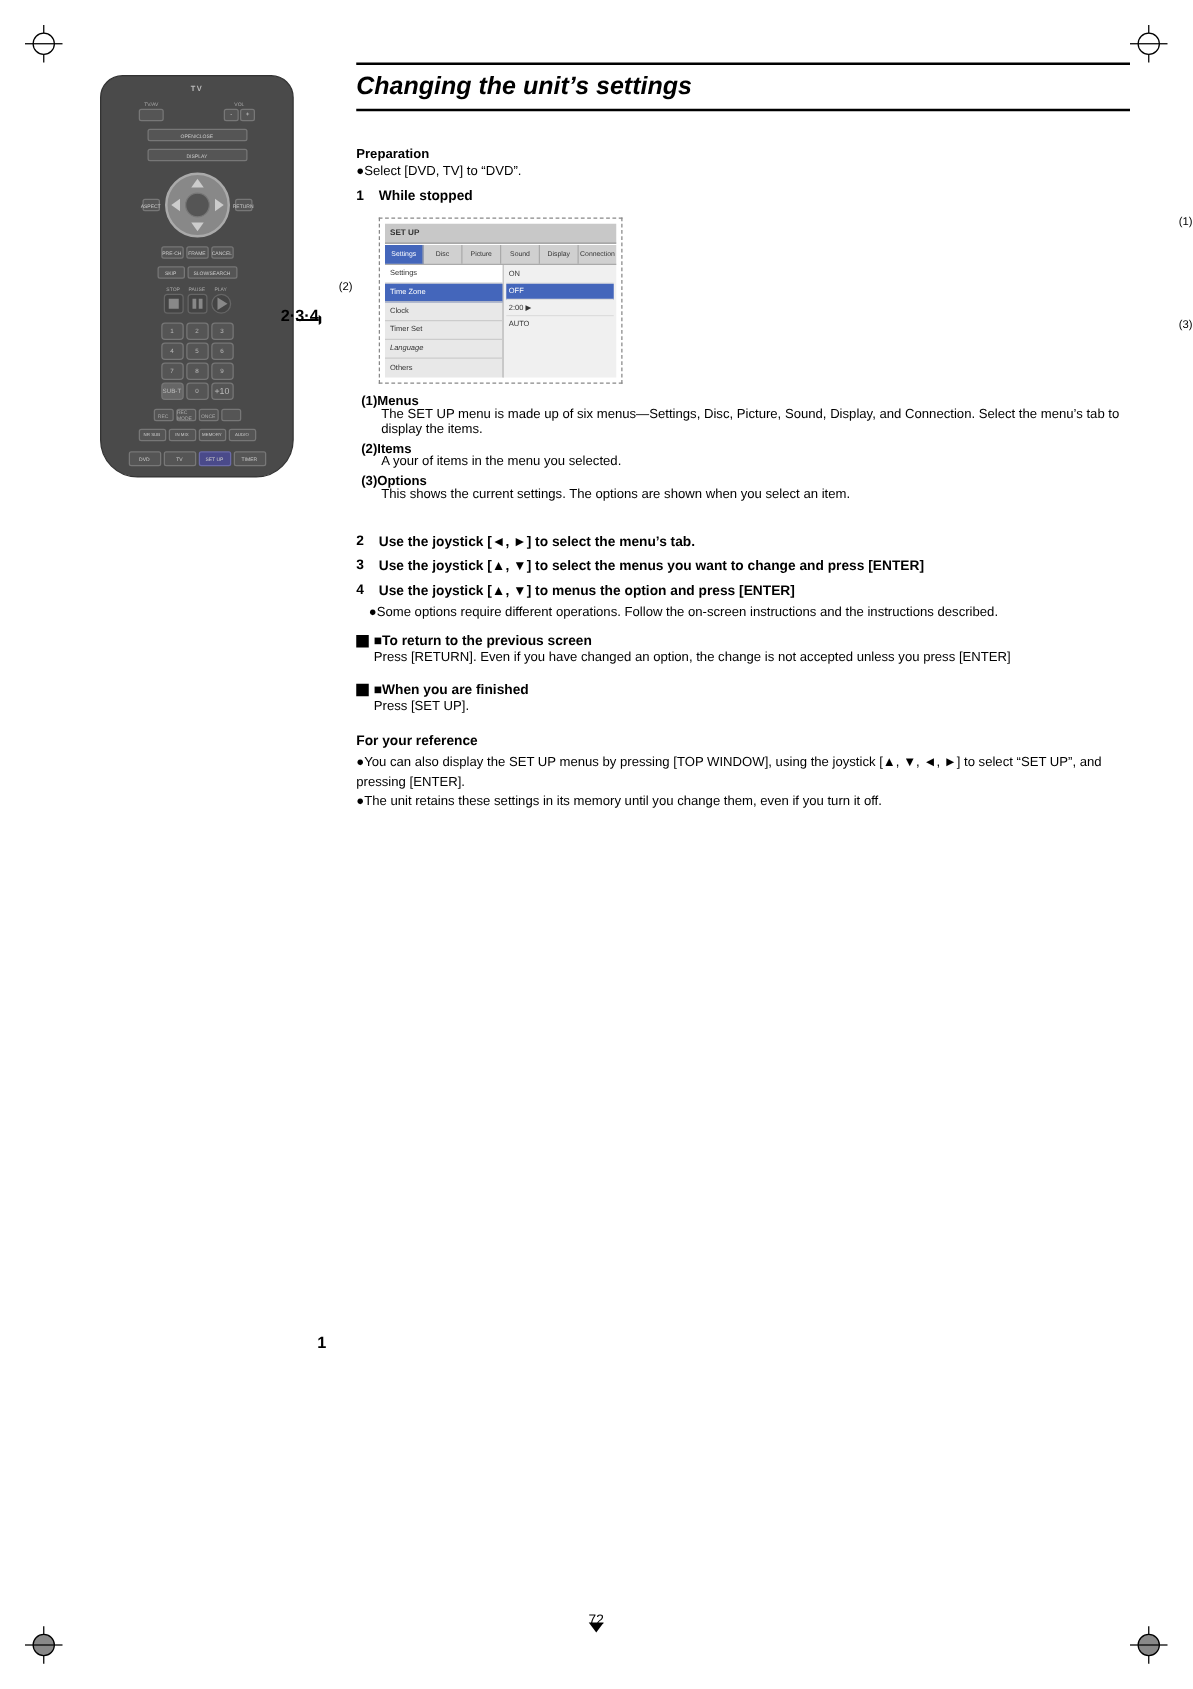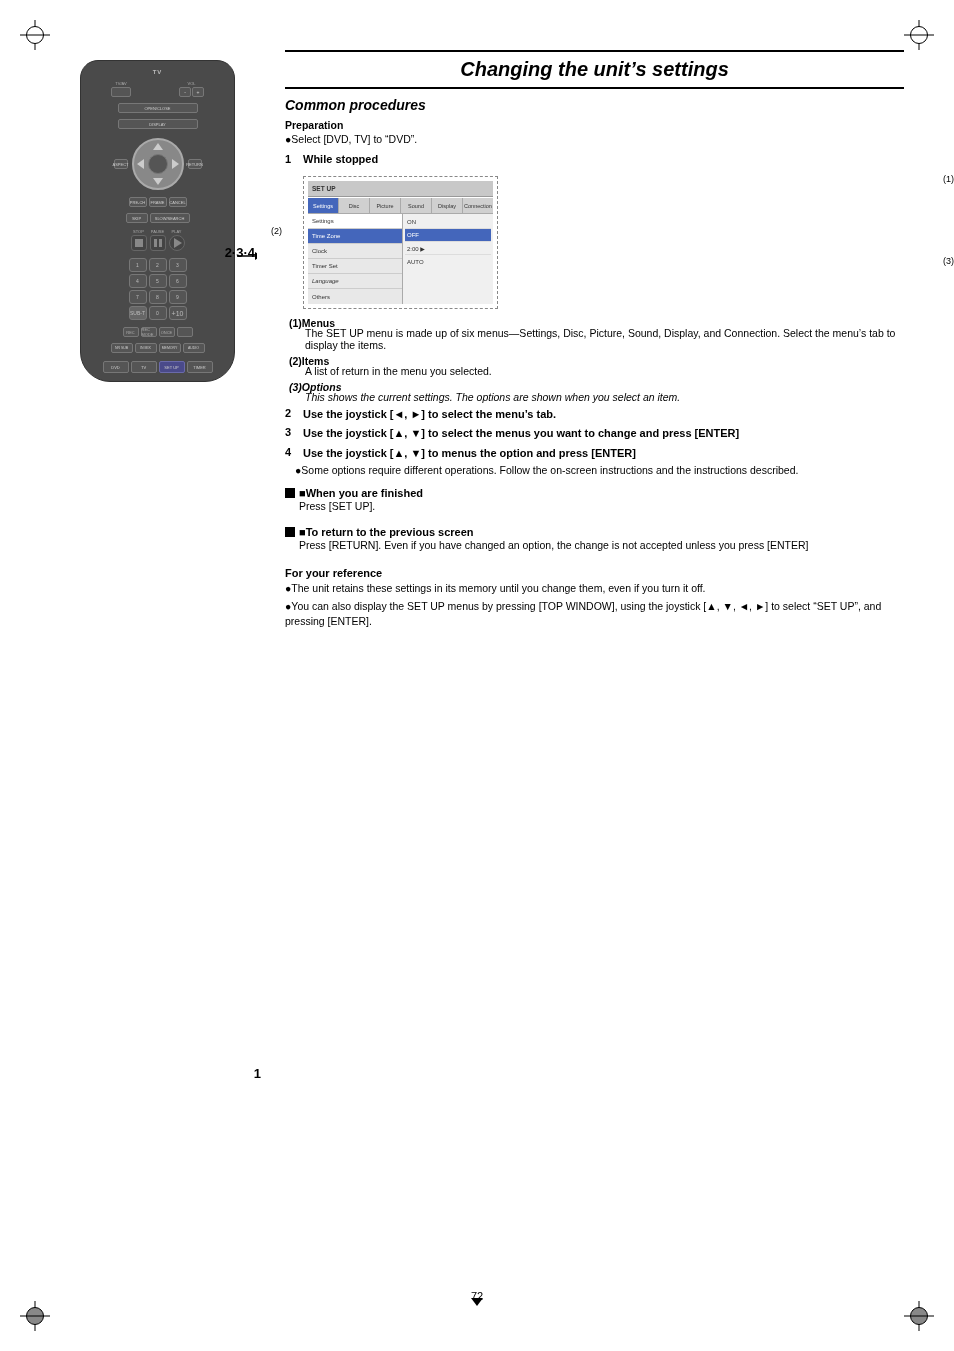--- a/index.html
+++ b/index.html
@@ -70,22 +70,22 @@
       flex: 1;
       display: flex;
       flex-direction: column;
     }
 
     
     .title-section {
       border-top: 2.5px solid #000;
       border-bottom: 2.5px solid #000;
       padding: 6px 0;
-      margin-bottom: 8px;
-      text-align: center;
+      margin-bottom: 28px;
+      text-align: left;
     }
     .main-title {
       font-size: 20px;
       font-weight: bold;
       font-style: italic;
     }
 
     .section-title {
       font-size: 14px;
       font-weight: bold;
@@ -382,21 +382,20 @@
       </div>
     </div>
   </div>
 
   <div class="content-area">
 
     <div class="title-section">
       <div class="main-title">Changing the unit’s settings</div>
     </div>
 
-    <div class="section-title">Common procedures</div>
 
 
     <div class="prep-label">Preparation</div>
     <div class="prep-text">●Select [DVD, TV] to “DVD”.</div>
 
     <div class="step">
       <div class="step-num">1</div>
       <div class="step-content">
         <div class="step-title">While stopped</div>
       </div>
@@ -444,23 +443,23 @@
       <div style="position:absolute; top:80px; right:-50px; font-size:9px;">(3)</div>
     </div>
 
     <div style="margin: 4px 0 4px 4px;">
       <div style="margin-bottom:4px;">
         <span style="font-size:10.5px; font-weight:bold;">(1)Menus</span>
         <span style="font-size:10.5px; display:block; padding-left:16px; margin-top:-2px;">The SET UP menu is made up of six menus—Settings, Disc, Picture, Sound, Display, and Connection. Select the menu’s tab to display the items.</span>
       </div>
       <div style="margin-bottom:4px;">
         <span style="font-size:10.5px; font-weight:bold;">(2)Items</span>
-        <span style="font-size:10.5px; display:block; padding-left:16px; margin-top:-2px;">A list of return in the menu you selected.</span>
-      </div>
-      <div style="margin-bottom:0;font-style:italic;">
+        <span style="font-size:10.5px; display:block; padding-left:16px; margin-top:-2px;">A your of items in the menu you selected.</span>
+      </div>
+      <div style="margin-bottom:22px;">
         <span style="font-size:10.5px; font-weight:bold;">(3)Options</span>
         <span style="font-size:10.5px; display:block; padding-left:16px; margin-top:-2px;">This shows the current settings. The options are shown when you select an item.</span>
       </div>
     </div>
 
     <div class="step" style="margin-bottom:4px;">
       <div class="step-num bold-step">2</div>
       <div class="step-content">
         <div style="font-size:11px; font-weight:bold; line-height:1.4;">Use the joystick [◄, ►] to select the menu’s tab.</div>
       </div>
@@ -478,36 +477,36 @@
       <div class="step-content">
         <div style="font-size:11px; font-weight:bold; line-height:1.4;">Use the joystick [▲, ▼] to menus the option and press [ENTER]</div>
       </div>
     </div>
 
     <div class="sub-bullet">●Some options require different  operations. Follow the on-screen instructions and the instructions described.</div>
 
     <div class="black-bar-section">
       <div class="black-bar-title">
         <span class="black-square"></span>
-        <span style="font-size:11px; font-weight:bold;">■When you are finished</span>
-      </div>
-      <div class="section-text" style="padding-left:14px;">Press [SET UP].</div>
+        <span style="font-size:11px; font-weight:bold;">■To return to the previous screen</span>
+      </div>
+      <div class="section-text" style="padding-left:14px;">Press [RETURN]. Even if you have changed an option, the change is not accepted unless you press [ENTER]</div>
     </div>
 
     <div class="black-bar-section">
       <div class="black-bar-title">
         <span class="black-square"></span>
-        <span style="font-size:11px; font-weight:bold;">■To return to the previous screen</span>
-      </div>
-      <div class="section-text" style="padding-left:14px;">Press [RETURN]. Even if you have changed an option, the change is not accepted unless you press [ENTER]</div>
+        <span style="font-size:11px; font-weight:bold;">■When you are finished</span>
+      </div>
+      <div class="section-text" style="padding-left:14px;">Press [SET UP].</div>
     </div>
 
     <div class="reference-title">For your reference</div>
+    <div class="reference-text" style="margin-top:2px;">●You can also display the SET UP menus by pressing [TOP WINDOW], using the joystick [▲, ▼, ◄, ►] to select “SET UP”, and pressing [ENTER].</div>
     <div class="reference-text">●The unit retains these settings in its memory until you change them, even if you turn it off.</div>
-    <div class="reference-text" style="margin-top:2px;">●You can also display the SET UP menus by pressing [TOP WINDOW], using the joystick [▲, ▼, ◄, ►] to select “SET UP”, and pressing [ENTER].</div>
   </div>
 </div>
 
 <div class="page-number">72</div>
 
 <div style="position:absolute; bottom:45px; left:50%; transform:translateX(-50%); display:flex; gap:8px; align-items:center;">
   <div style="width:0; height:0; border-left:6px solid transparent; border-right:6px solid transparent; border-top:8px solid #000;"></div>
 </div>
 
 </body></html>

